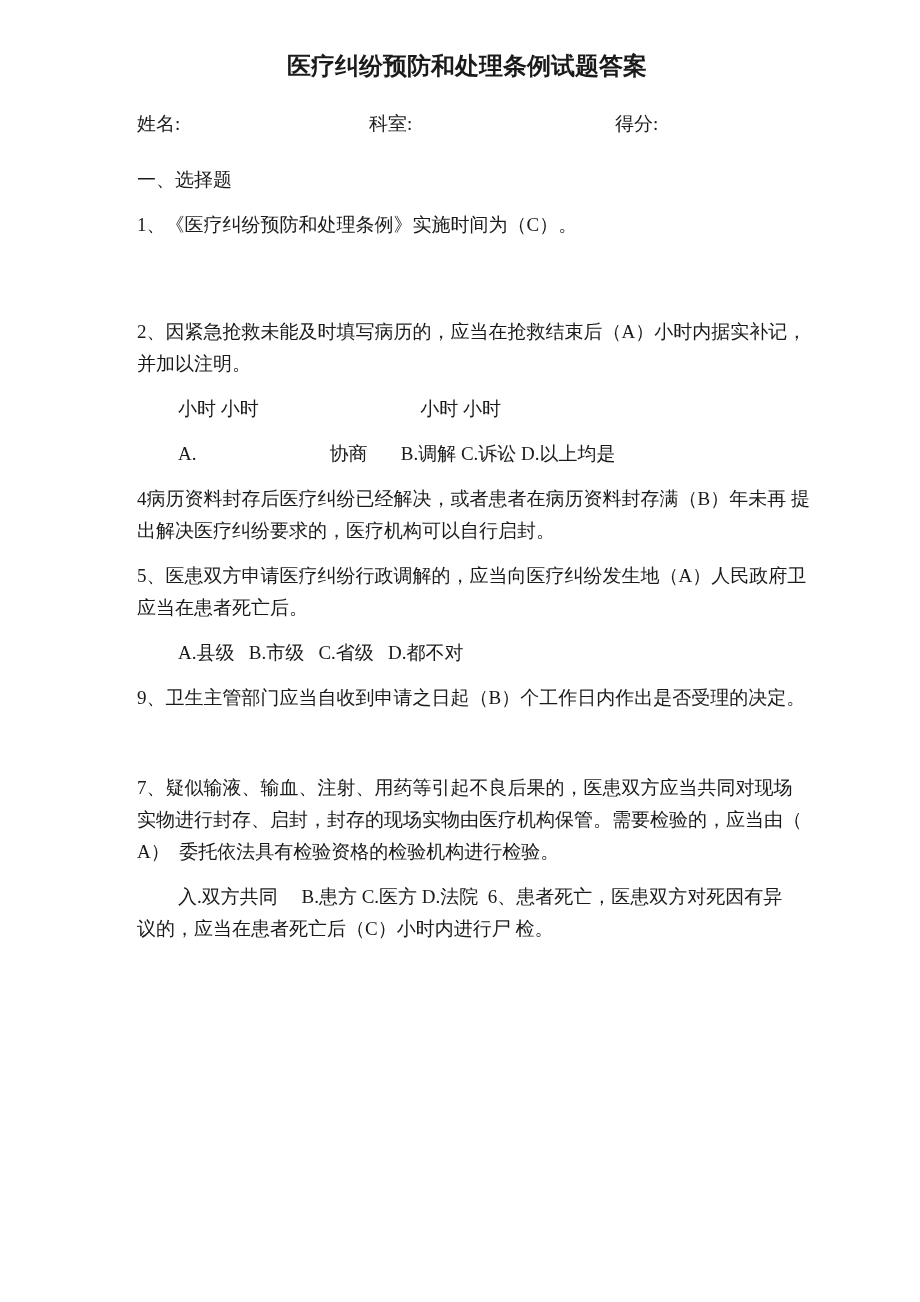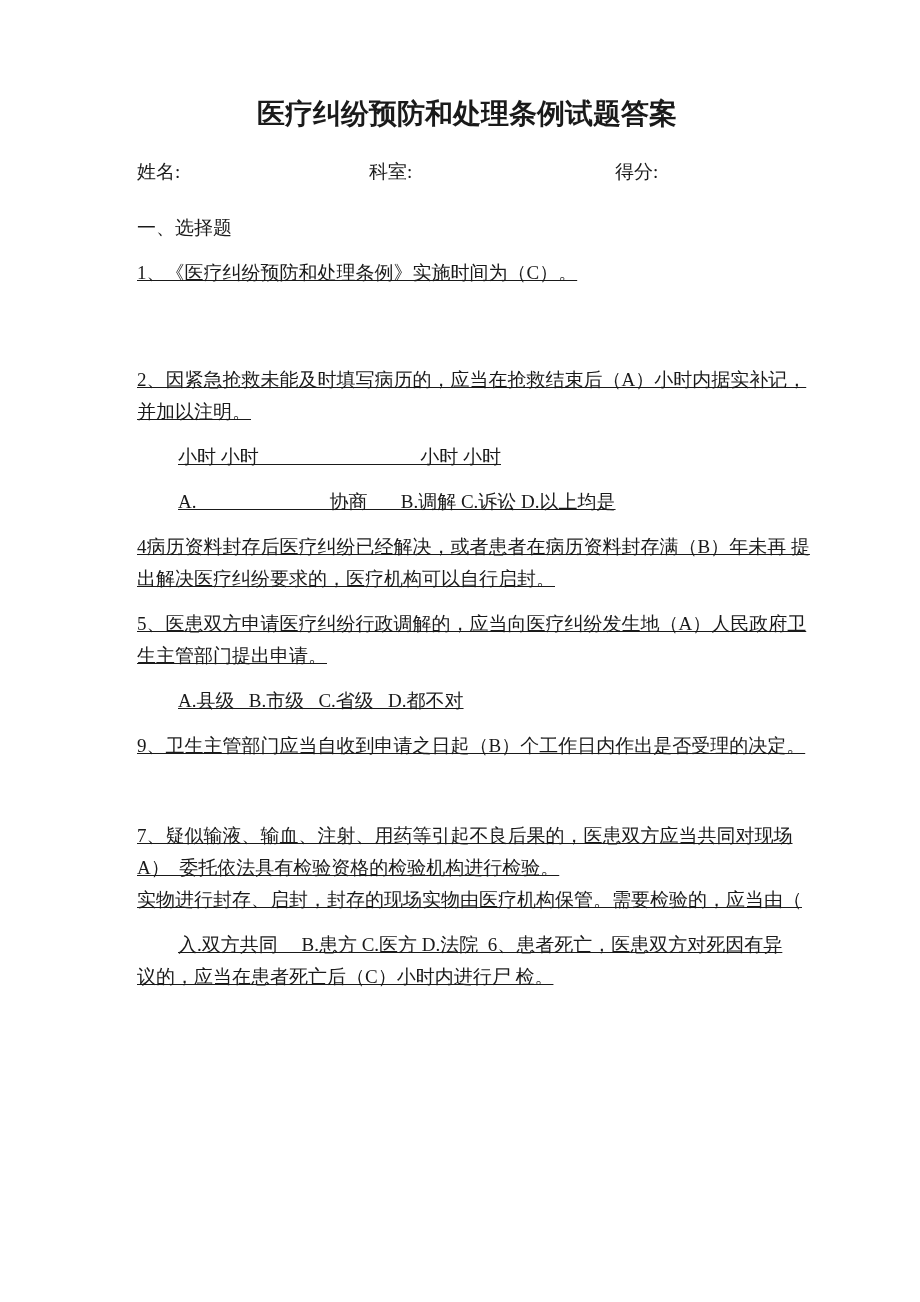--- a/index.html
+++ b/index.html
@@ -16,22 +16,22 @@
     background: #ffffff;
     overflow: hidden;
   }
   .content {
     position: absolute;
     left: 137px; top: 0;
     width: 740px;
   }
   .doc-title {
     width: 660px;
-    margin: 96px 0 0 0;
-    font-size: 28px;
+    margin: 48px 0 0 0;
+    font-size: 24px;
     line-height: 36px;
     font-weight: 700;
     text-align: center;
     white-space: pre;
   }
   .fields-row {
     position: relative;
     height: 32px;
     margin-top: 24px;
     font-size: 19px;
@@ -43,21 +43,21 @@
   .fields-row .f3 { position: absolute; left: 478px; }
   .section-heading {
     margin-top: 24px;
     margin-bottom: 13px;
   }
   .line {
     font-size: 19px;
     line-height: 32px;
     white-space: pre;
   }
-  .block { margin-bottom: 13px; text-decoration: underline; }
+  .block { margin-bottom: 13px; }
   .indent { padding-left: 41px; }
   .spacer-lg { height: 62px; }
   .spacer-md { height: 45px; }
 </style>
 </head>
 <body>
 
 <div class="page">
   <div class="content">
 
@@ -92,37 +92,37 @@
     </div>
 
     <div class="block">
       <div class="line">4病历资料封存后医疗纠纷已经解决，或者患者在病历资料封存满（B）年未再 提</div>
       <div class="line">出解决医疗纠纷要求的，医疗机构可以自行启封。</div>
     </div>
 
 
     <div class="block">
       <div class="line">5、医患双方申请医疗纠纷行政调解的，应当向医疗纠纷发生地（A）人民政府卫</div>
-      <div class="line">生主管部门提出申请。</div>
+      <div class="line">应当在患者死亡后。</div>
     </div>
 
     <div class="block">
       <div class="line indent">A.县级   B.市级   C.省级   D.都不对</div>
     </div>
 
     <div class="block">
       <div class="line">9、卫生主管部门应当自收到申请之日起（B）个工作日内作出是否受理的决定。</div>
     </div>
 
     <div class="spacer-md"></div>
 
     <div class="block">
       <div class="line">7、疑似输液、输血、注射、用药等引起不良后果的，医患双方应当共同对现场</div>
+      <div class="line">实物进行封存、启封，封存的现场实物由医疗机构保管。需要检验的，应当由（</div>
       <div class="line">A）  委托依法具有检验资格的检验机构进行检验。</div>
-      <div class="line">实物进行封存、启封，封存的现场实物由医疗机构保管。需要检验的，应当由（</div>
     </div>
 
     <div class="block">
       <div class="line indent">入.双方共同     B.患方 C.医方 D.法院  6、患者死亡，医患双方对死因有异</div>
       <div class="line">议的，应当在患者死亡后（C）小时内进行尸 检。</div>
     </div>
 
   </div>
 </div>
 

